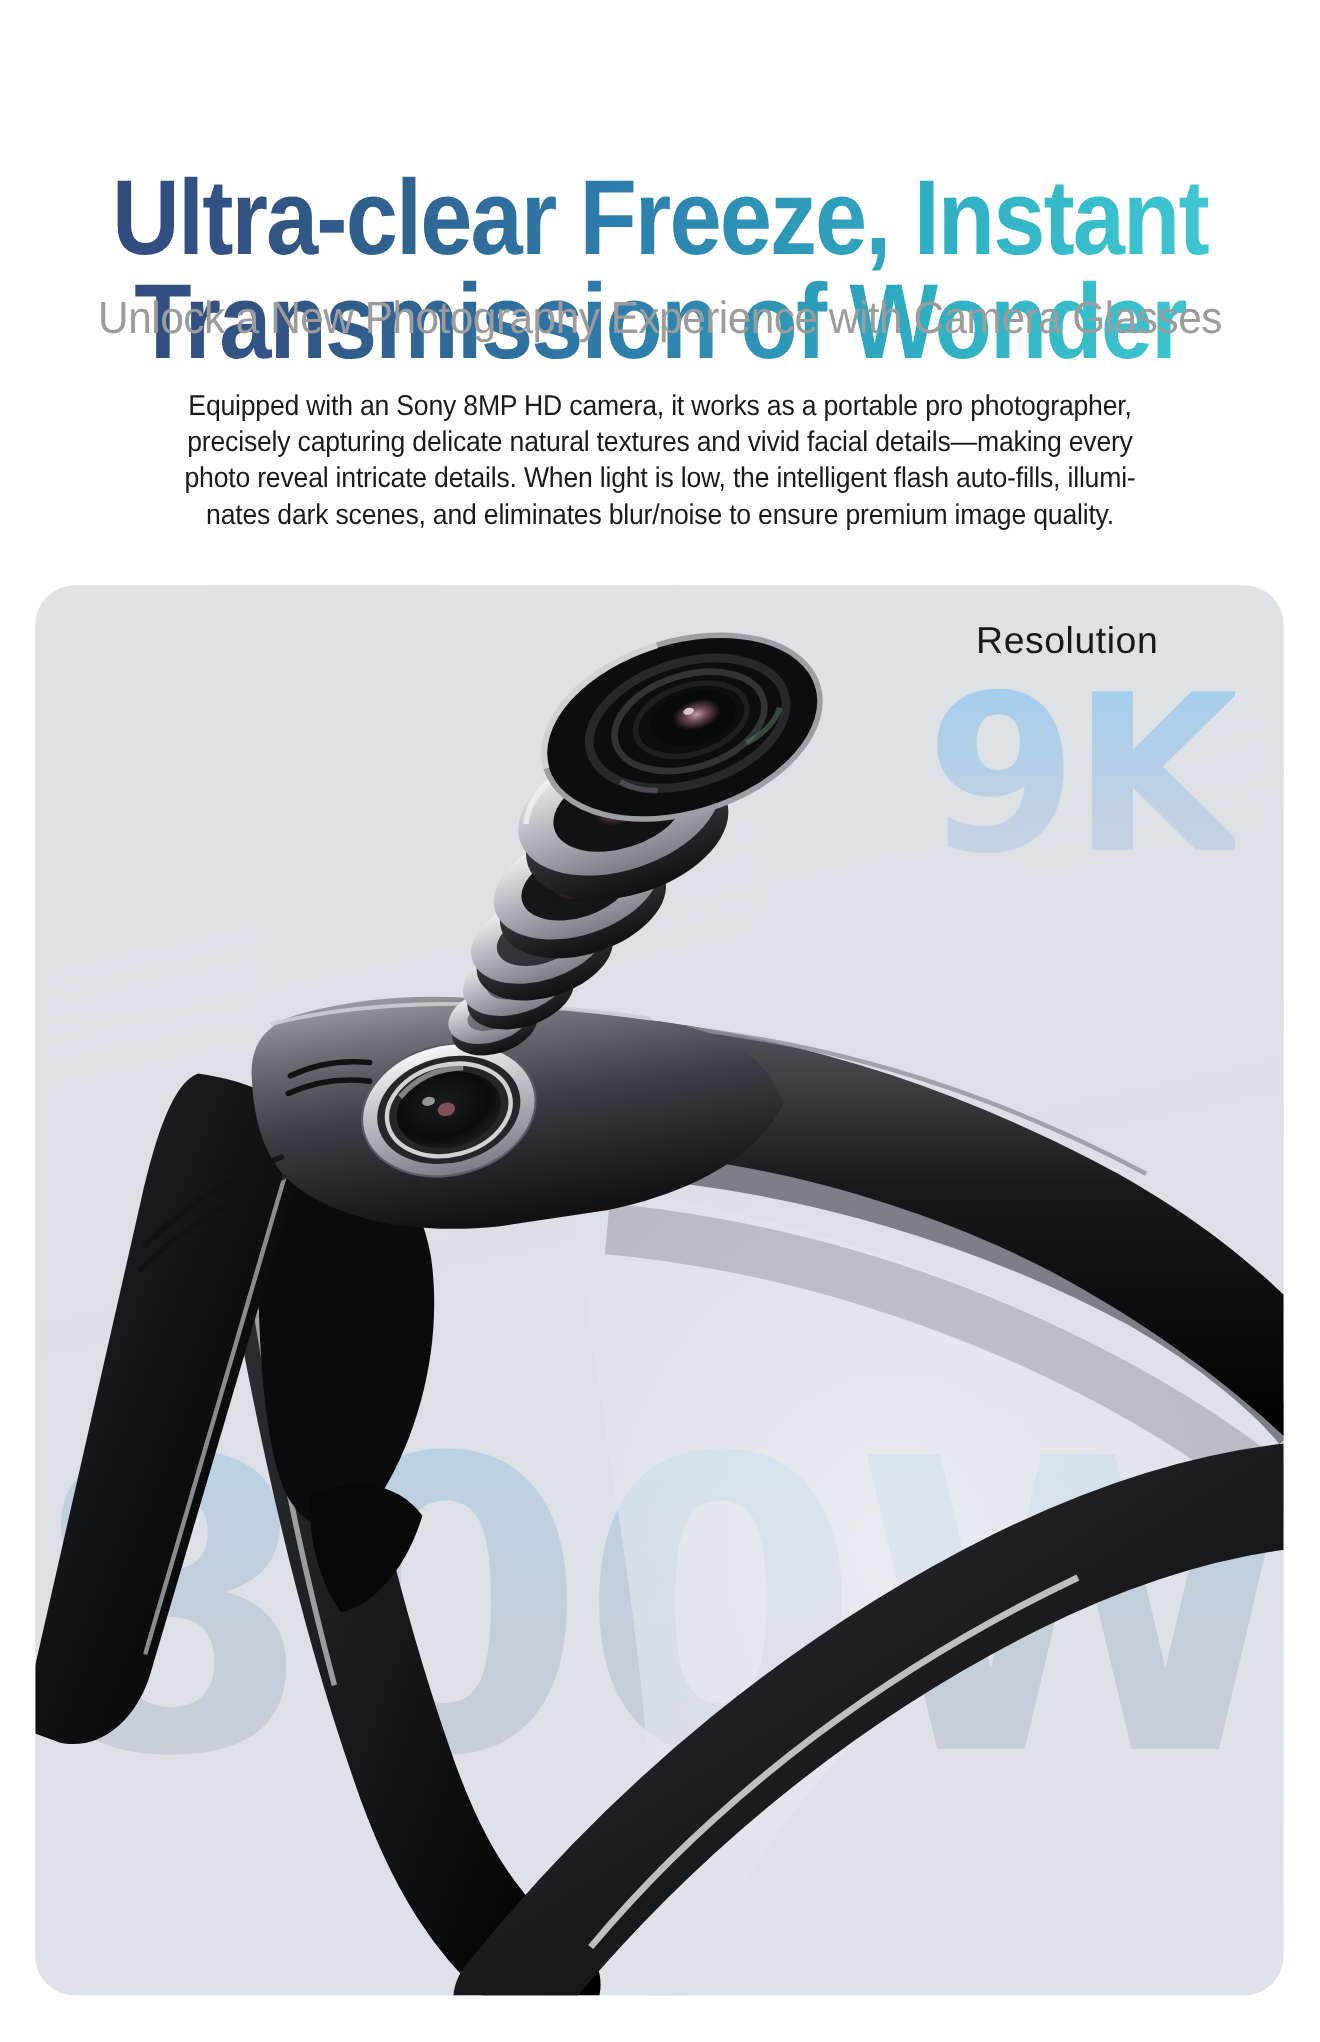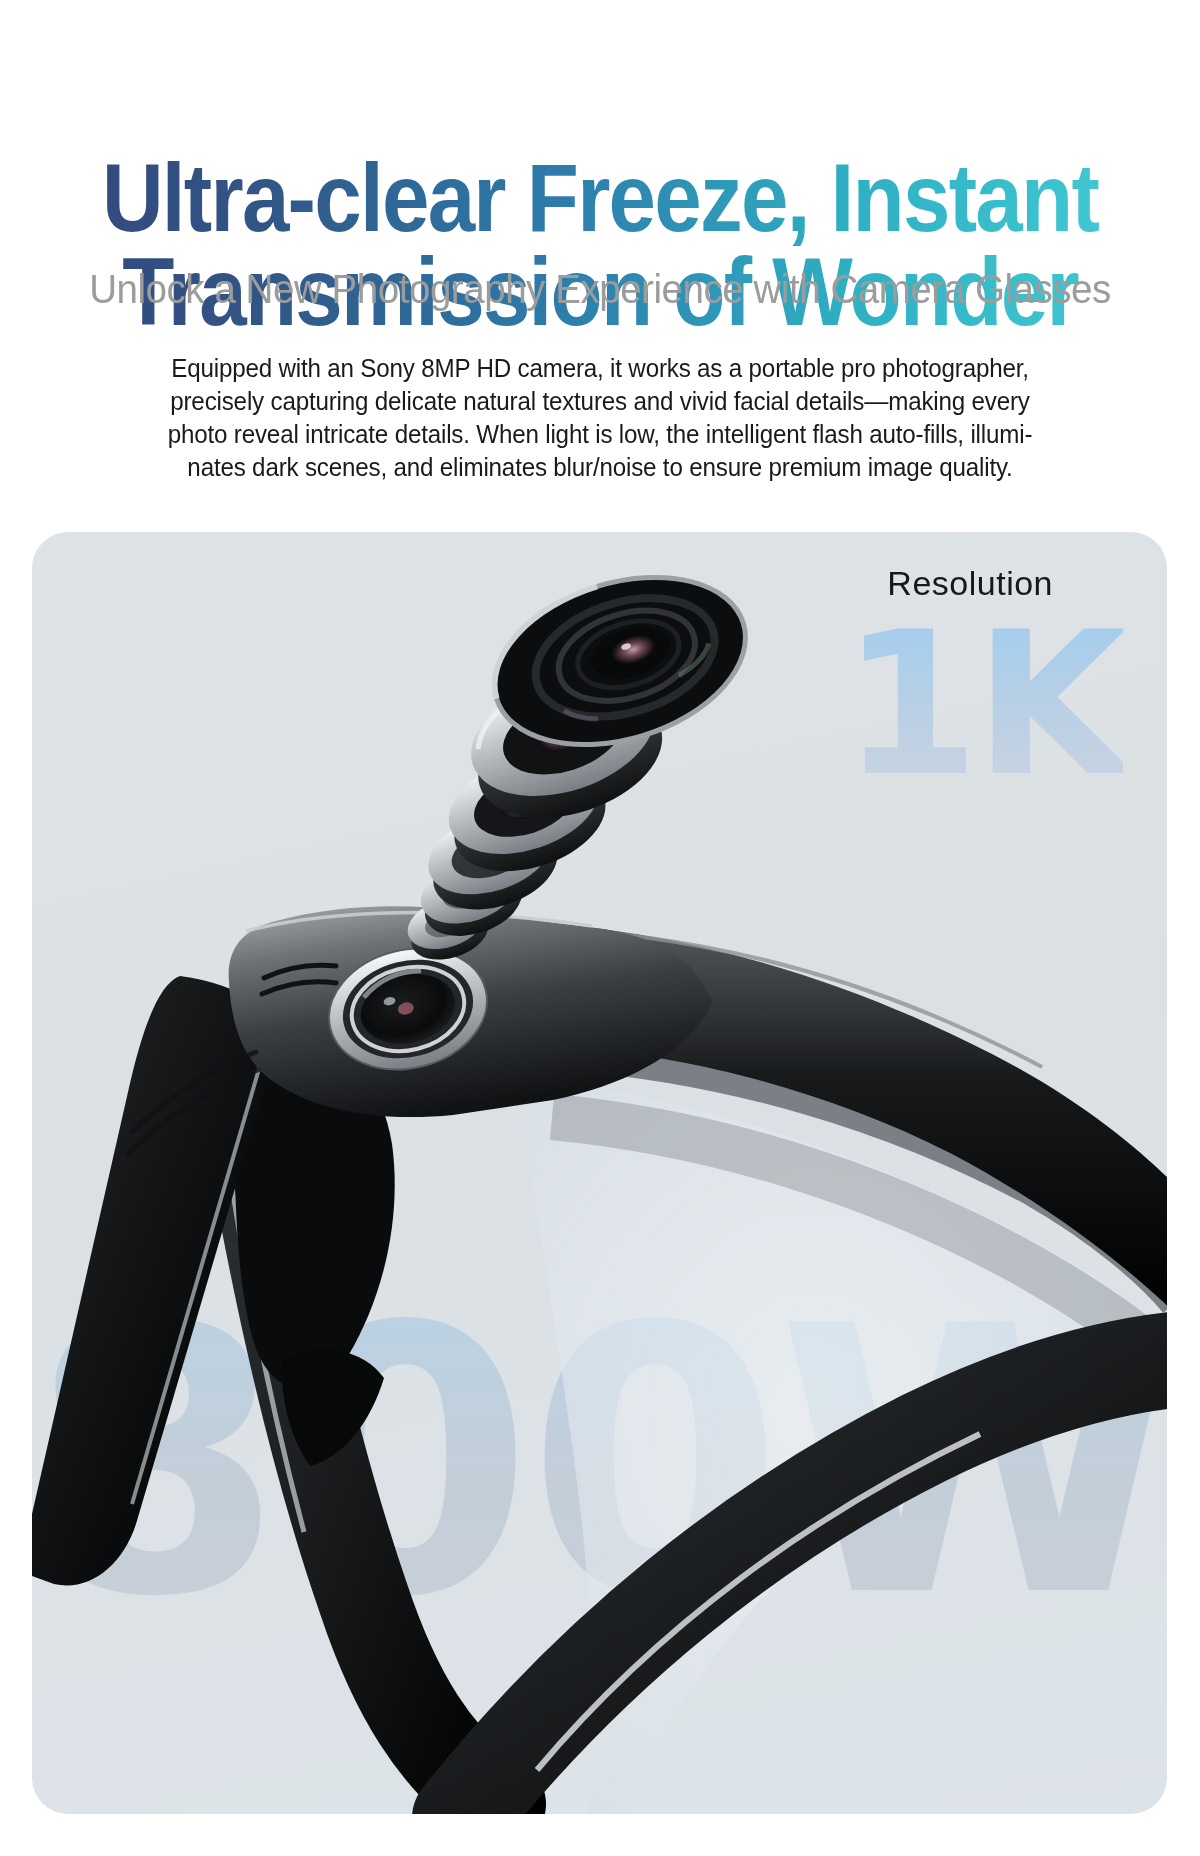--- a/index.html
+++ b/index.html
@@ -211,14 +211,14 @@
         <ellipse cx="600" cy="124" rx="40" ry="24" fill="#08090a"></ellipse>
         <ellipse cx="604" cy="122" rx="22" ry="13" fill="url(#gIris)"></ellipse>
         <ellipse cx="598" cy="117" rx="5" ry="3" fill="#e8d6da" opacity=".9"></ellipse>
         <path d="M640,160 a60,36 0 0 0 38,-22" fill="none" stroke="#6d8f7a" stroke-width="5" opacity=".45"></path>
         <path d="M520,160 a70,42 0 0 0 30,18" fill="none" stroke="#8f7a94" stroke-width="5" opacity=".4"></path>
       </g>
     </g>
   </svg>
 
   <div class="resolution-label">Resolution</div>
-  <div class="fourk">1K</div>
+  <div class="fourk">9K</div>
 </div>
 
 </body></html>

